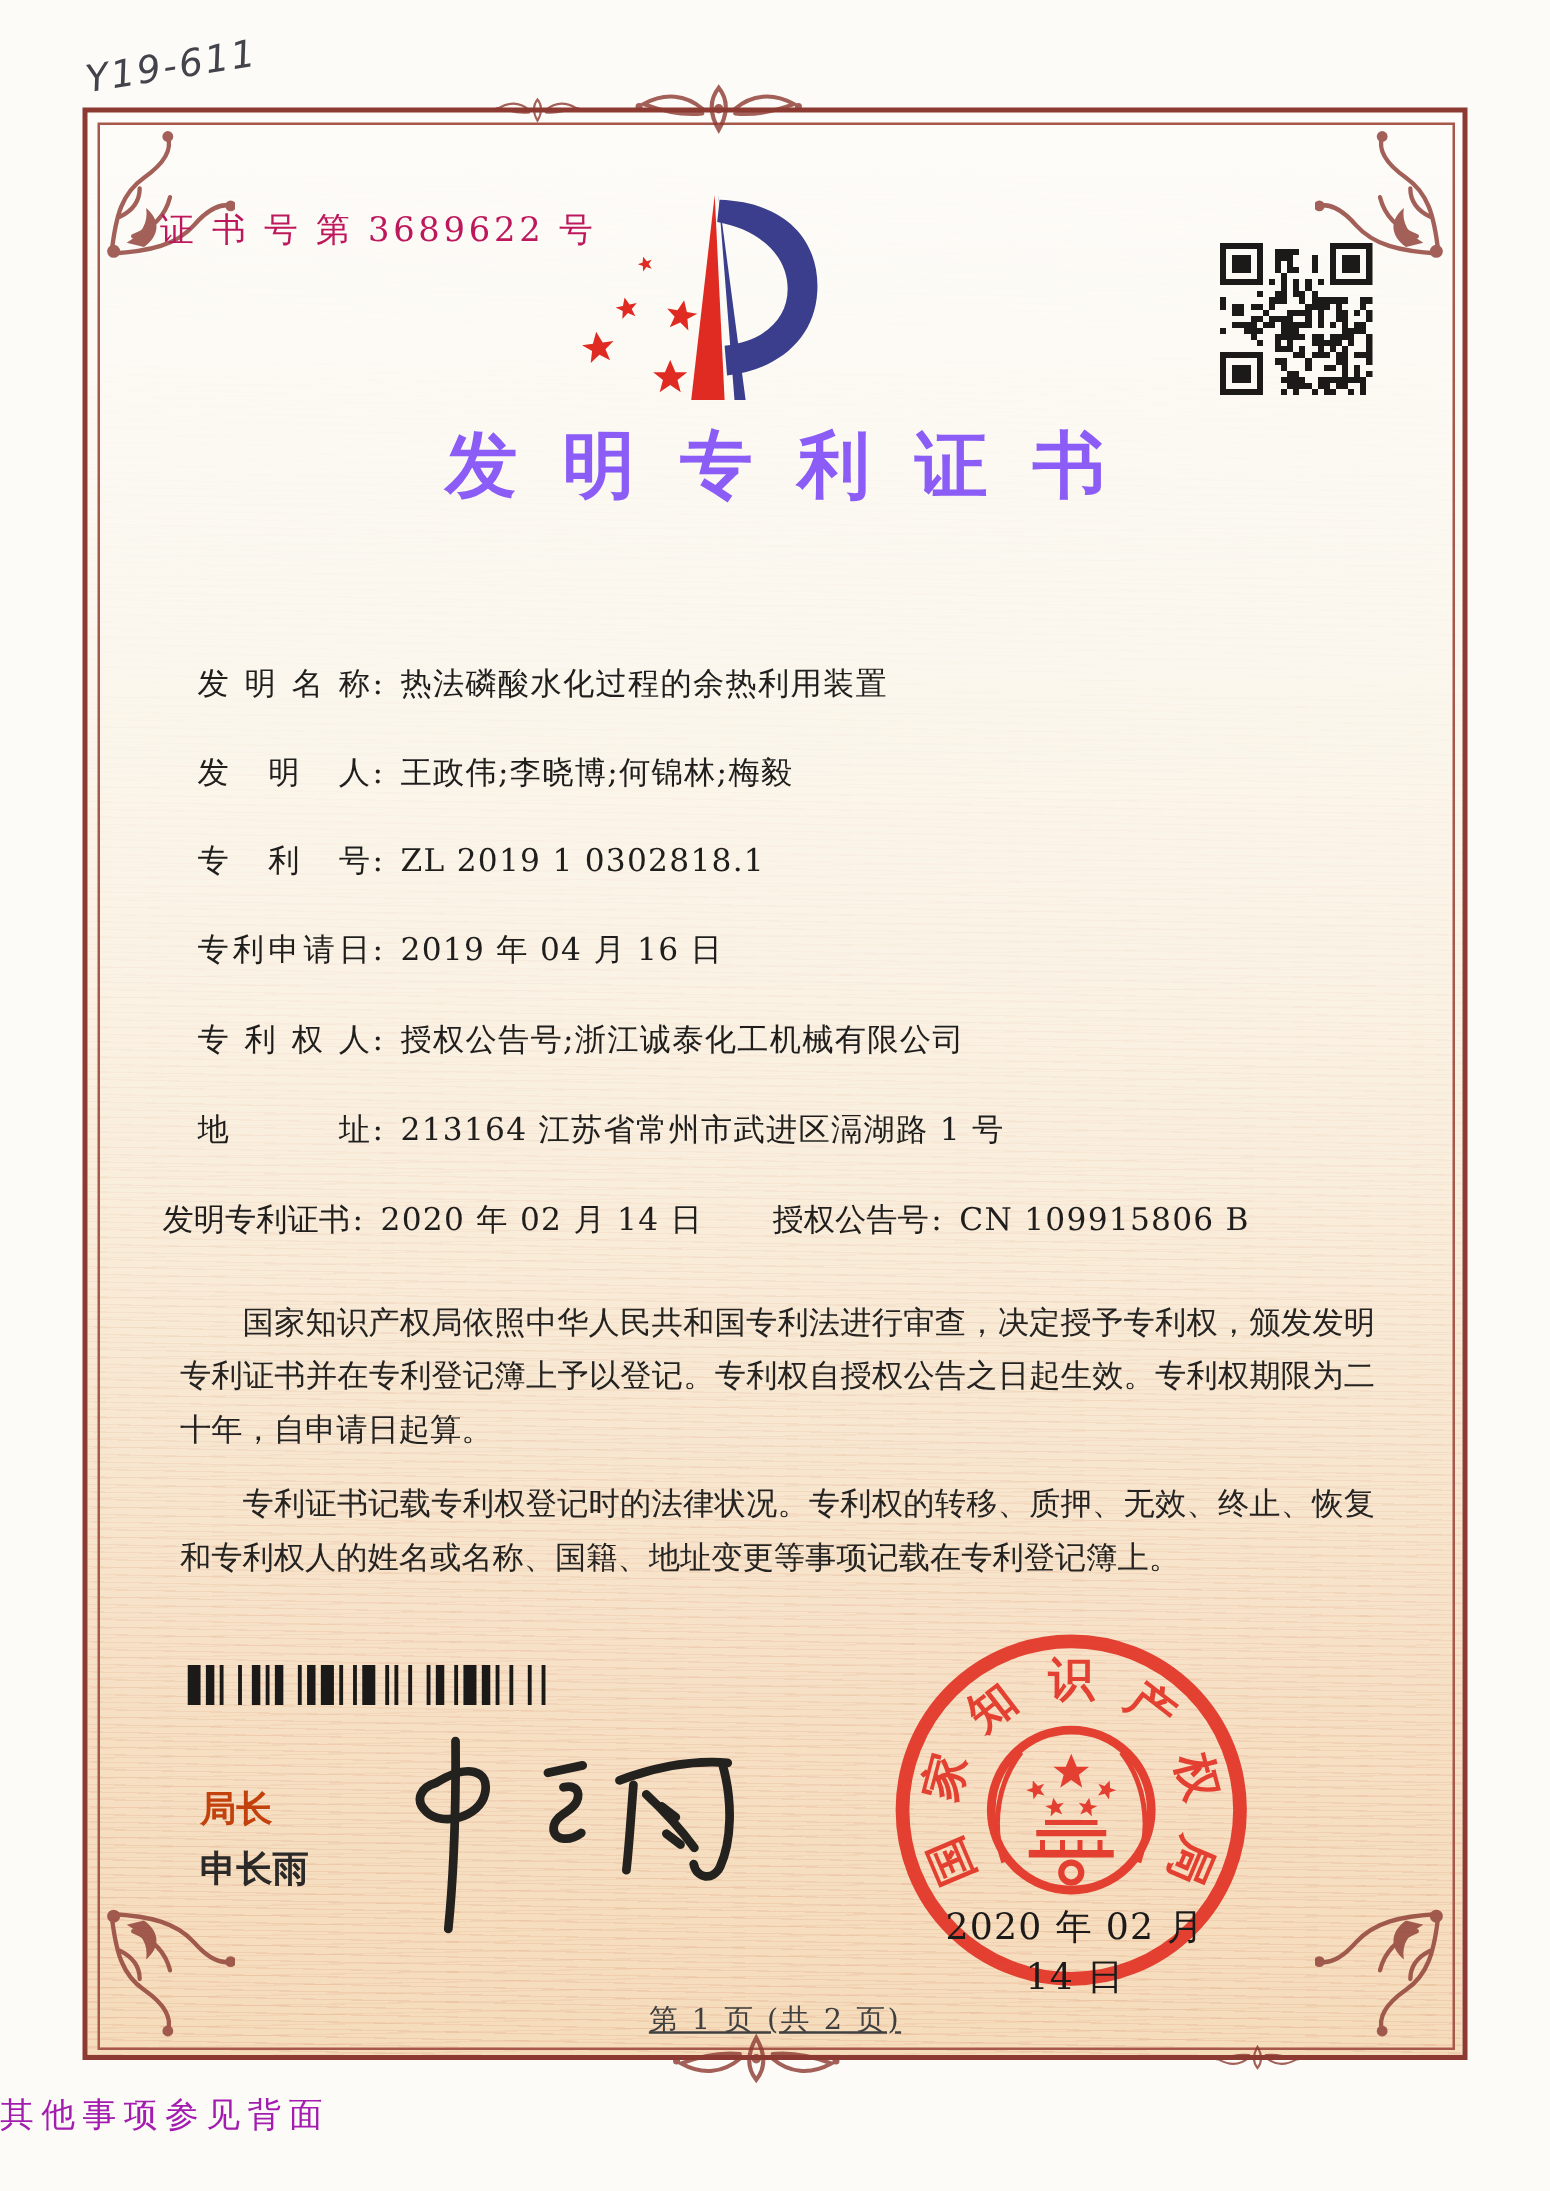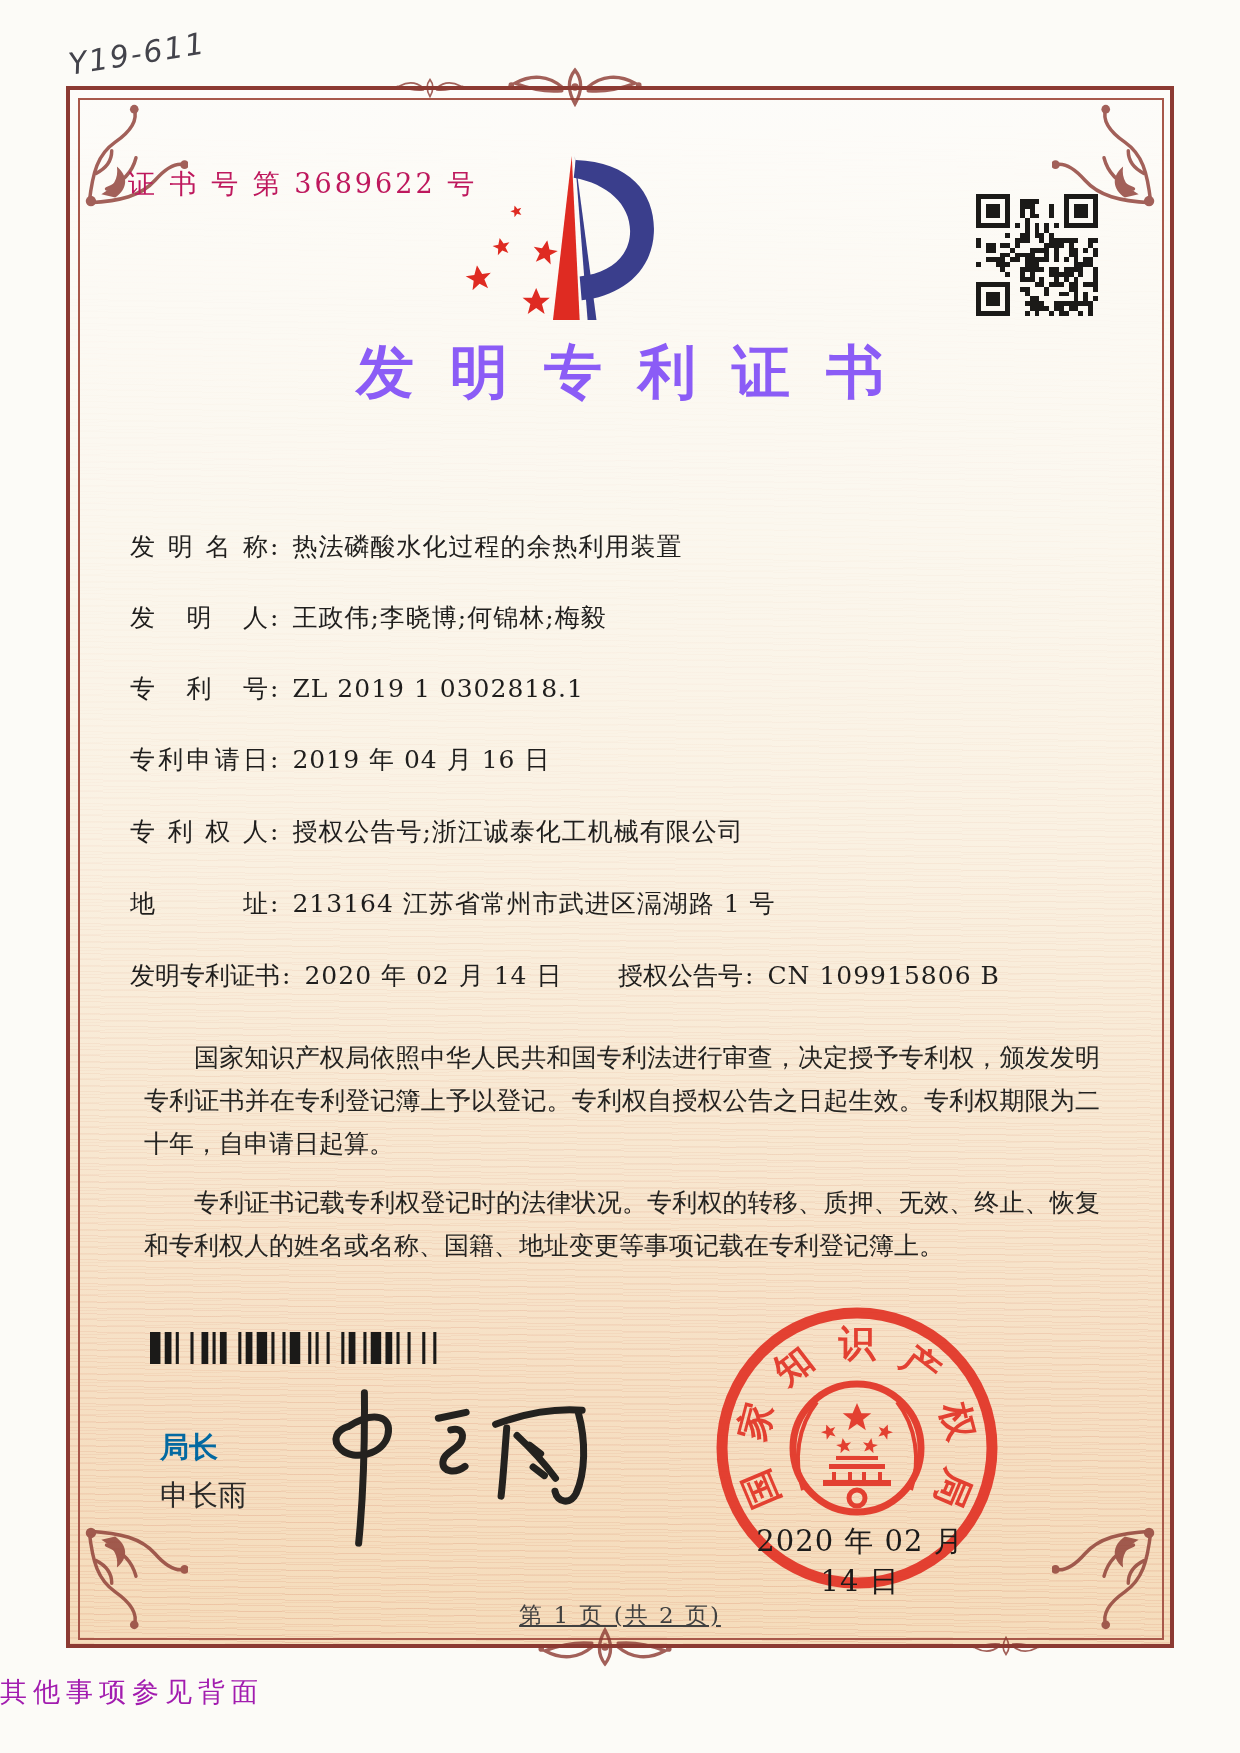--- a/index.html
+++ b/index.html
@@ -21,33 +21,33 @@
   
   #handmark{left:68px;top:36px;font-family:"DejaVu Sans","Liberation Sans",sans-serif;
     font-style:italic;font-size:30px;color:#43434b;transform:rotate(-9deg);letter-spacing:2px;}
   
   #certno{left:128px;top:166px;font-size:27px;letter-spacing:3px;color:#be185d;}
   
   #title{left:0;right:0;top:334px;text-align:center;font-size:58px;font-weight:700;
     letter-spacing:36px;padding-left:36px;color:#8b5cf6;}
   
   .row{position:absolute;left:130px;display:flex;align-items:baseline;font-size:25px;color:#1f1e1d;}
-  .row .lbl{display:inline-block;width:138px;text-align:justify;text-align-last:justify;}
+  .row .lbl{display:inline-block;width:138px;text-align:justify;text-align-last:justify;margin-left:28px;}
   .row .colon{margin-left:2px;}
   .row .val{margin-left:14px;letter-spacing:1px;white-space:nowrap;}
   
   #body-text{left:128px;top:1020px;width:988px;}
   #body-text p{margin:16px;font-size:25px;line-height:43px;text-align:justify;text-indent:2em;color:#242321;}
   
   #barcode{left:150px;top:1332px;width:298px;height:32px;}
   
   #signer-title{left:160px;top:1428px;font-family:"DejaVu Sans","Liberation Sans",sans-serif;
-    font-weight:700;font-size:29px;color:#0369a1;}
+    font-weight:700;font-size:29px;color:#c2410c;}
   #signer-name{left:160px;top:1476px;font-family:"DejaVu Sans","Liberation Sans",sans-serif;
-    font-weight:400;font-size:29px;color:#2b2a28;}
+    font-weight:700;font-size:29px;color:#2b2a28;}
   #signature{left:292px;top:1378px;transform:rotate(-2deg);}
   
   #seal{left:711px;top:1302px;opacity:.93;}
   #seal-chars text{font-size:37px;font-weight:700;fill:#e23527;
     font-family:"DejaVu Serif","Liberation Serif",serif;}
   #seal-date{left:740px;top:1522px;width:240px;text-align:center;font-size:29px;
     color:#1c1b1a;letter-spacing:1px;}
   
   #page-info{left:0;right:0;top:1600px;text-align:center;font-size:23px;color:#404040;letter-spacing:2px;text-decoration:underline;}
   #footer-note{left:0;right:0;top:1674px;text-align:left;font-size:27px;color:#a21caf;letter-spacing:6px;}

